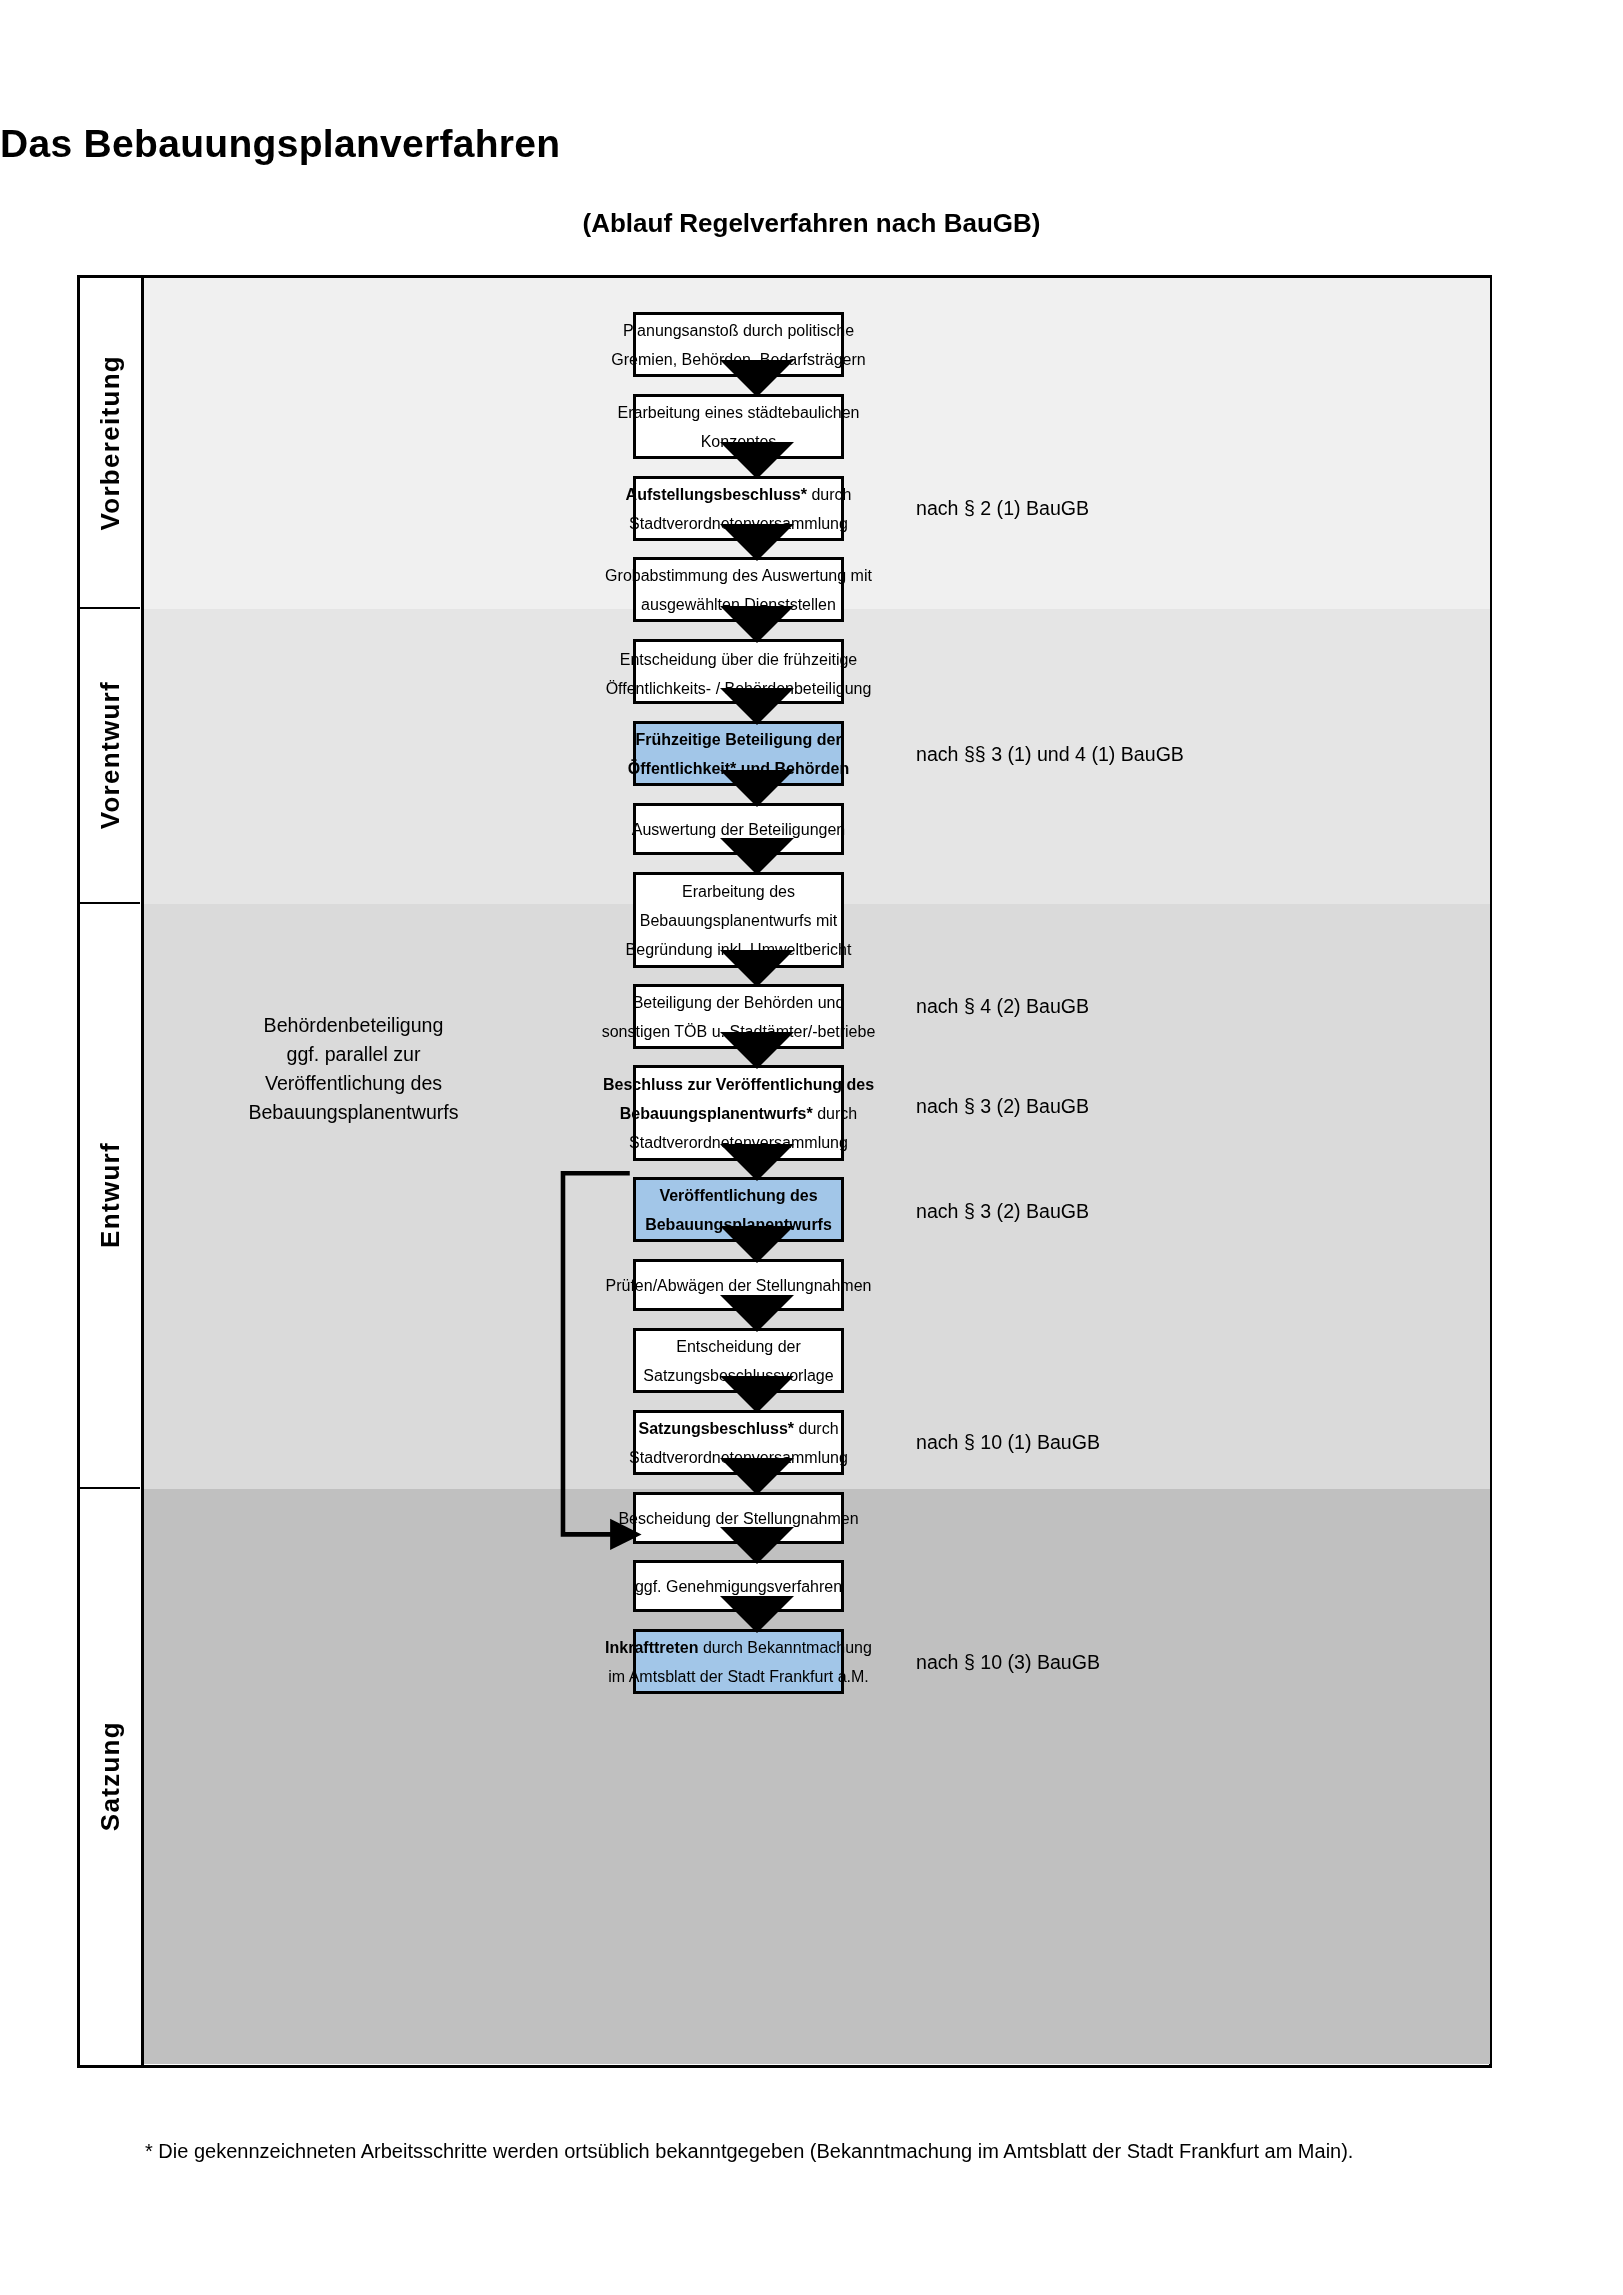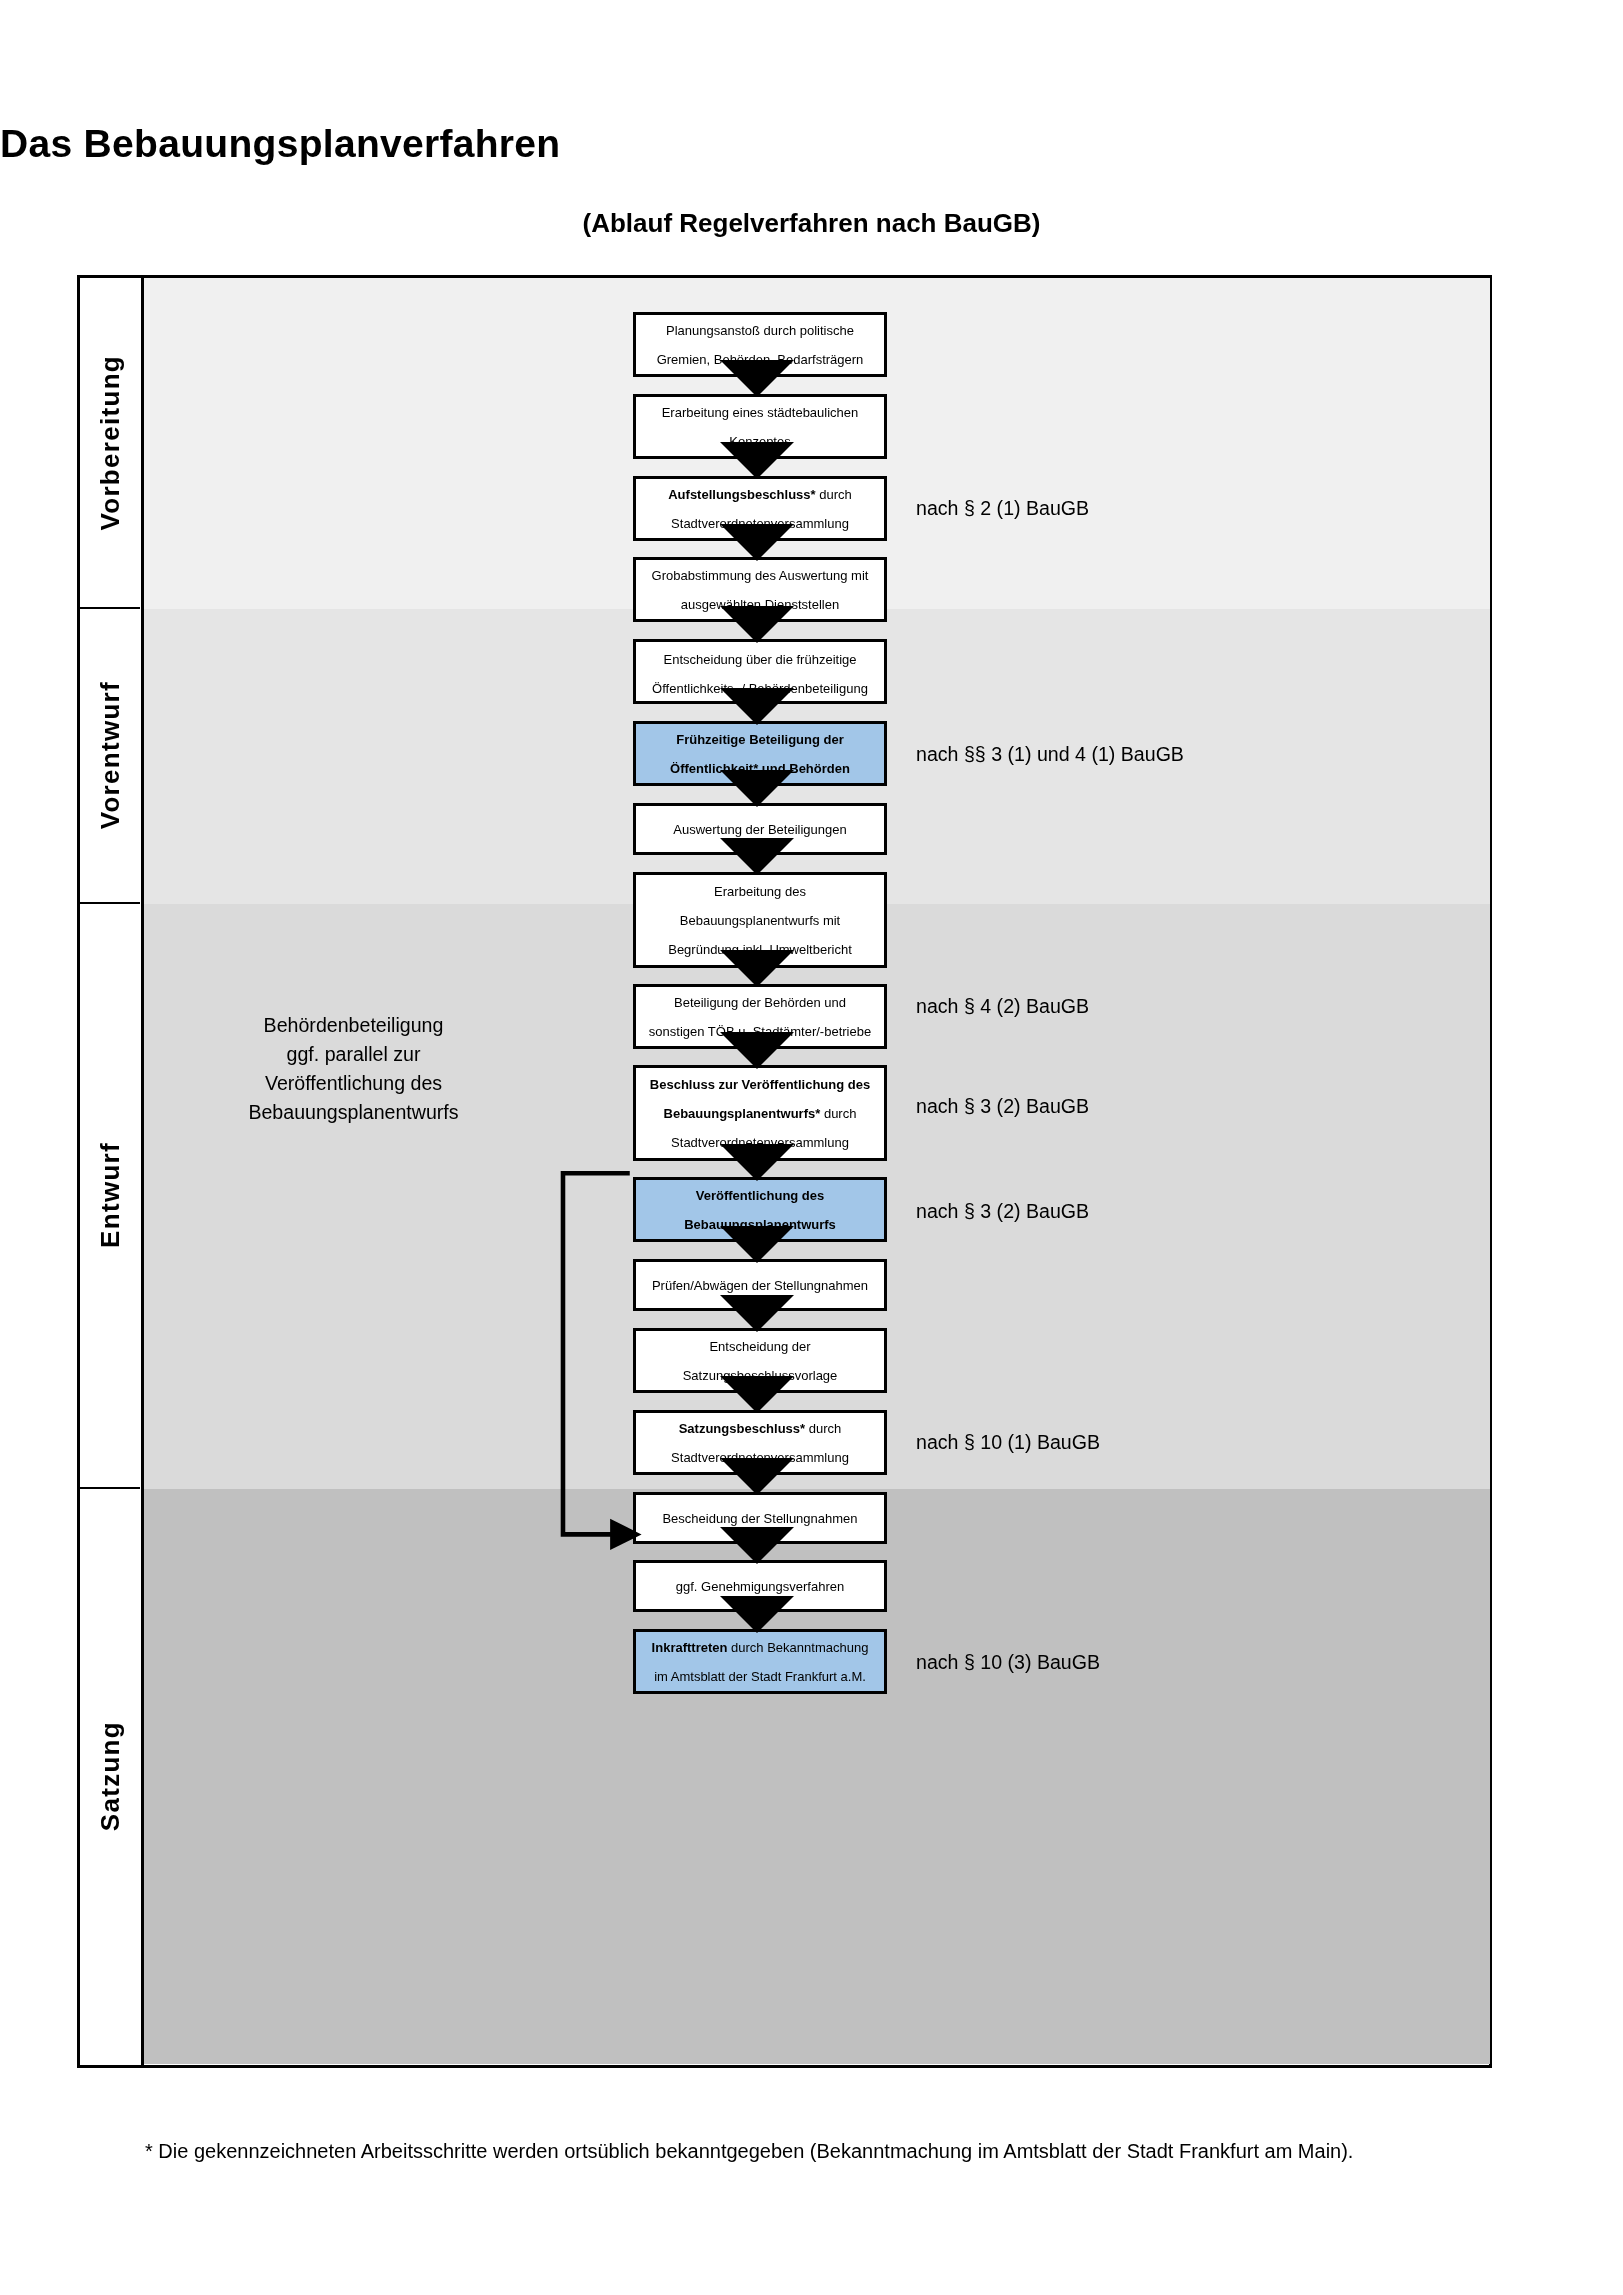--- a/index.html
+++ b/index.html
@@ -60,30 +60,30 @@
   #bands{
     position:absolute; left:64px; top:0;
     width:1346px; height:100%;
   }
   .band{position:absolute; left:0; width:100%;}
 
   
   .node{
     position:absolute;
     left:489px;            
-    width:254px;
+    width:211px;
     box-sizing:border-box;
     border:3.3px solid #000;
     background:#fff;
     display:flex;
     flex-direction:column;
     align-items:center;
     justify-content:center;
     text-align:center;
-    font-size:13px;
+    font-size:16px;
     line-height:29px;
     padding:2.6px 5.2px;
     z-index:3;
   }
   .node.blue{background:#a2c6e8;}
   .node .ln{display:block;white-space:nowrap;}
   .node .b{font-weight:bold;}
 
   
   .arrow{

